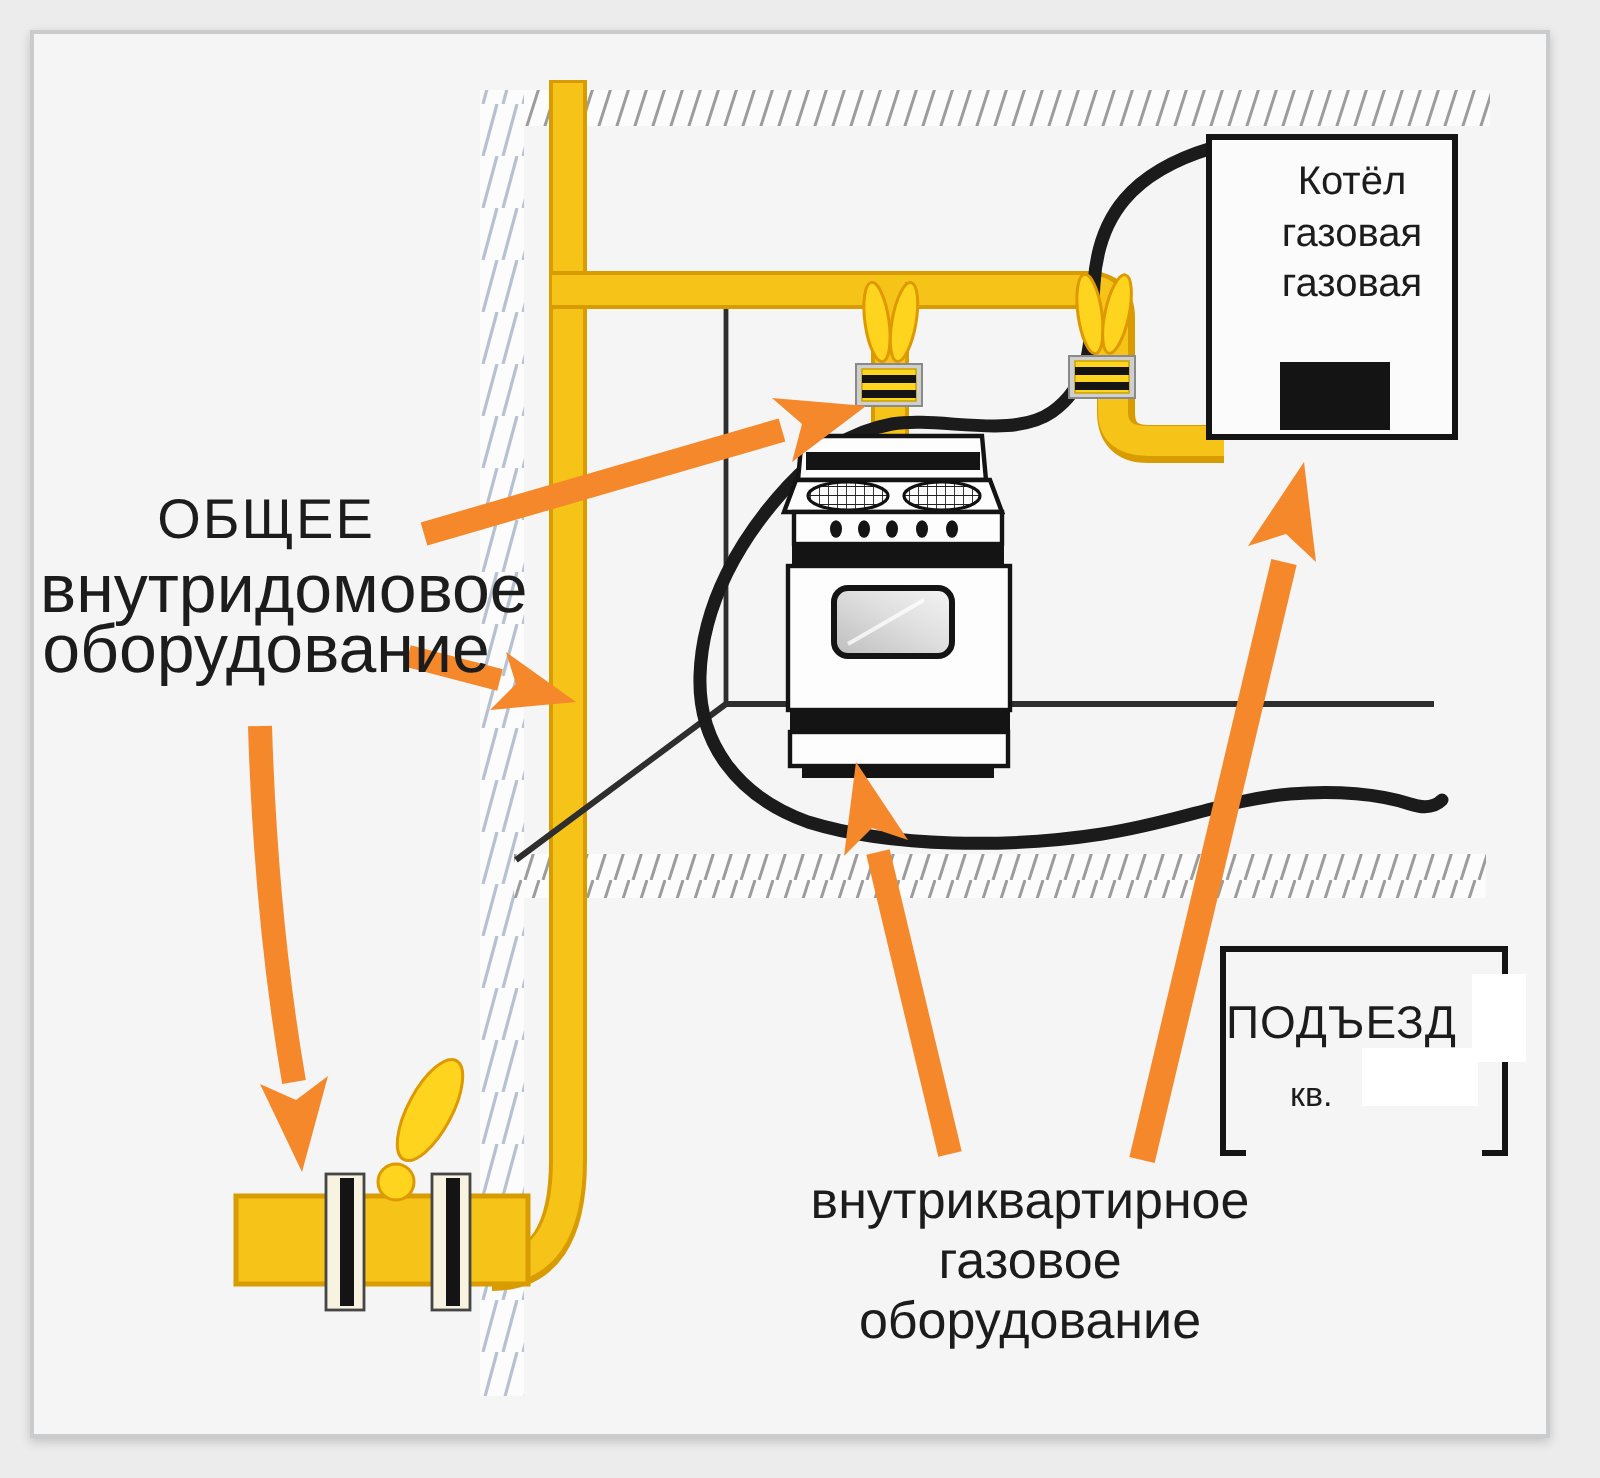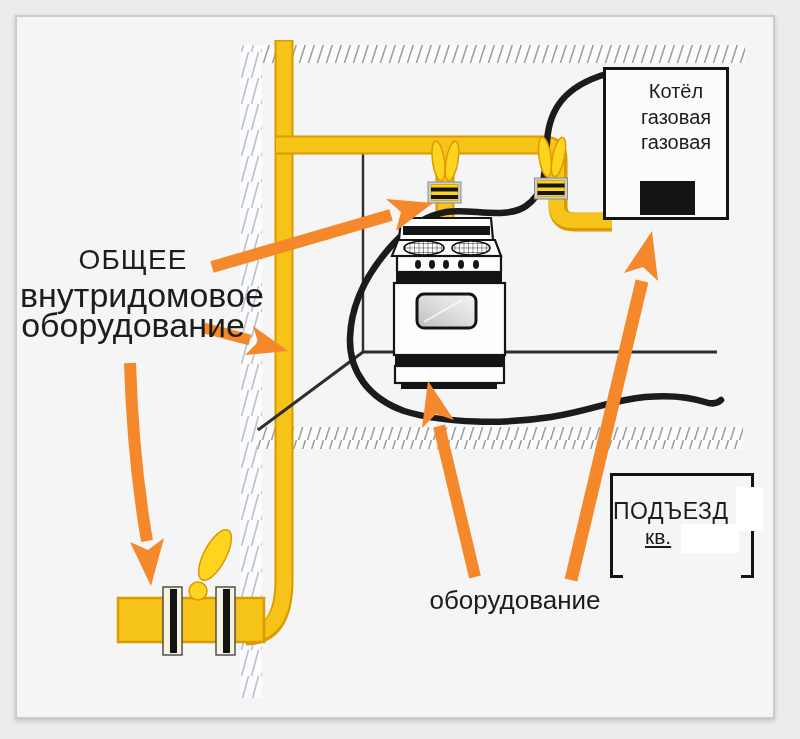--- a/index.html
+++ b/index.html
@@ -38,21 +38,21 @@
   .boiler-box .txt{padding-top:9px;font-size:20px;line-height:25.5px;}
   .boiler-burner{position:absolute;left:34px;top:111px;width:55px;height:34px;background:#141414;}
   .entrance-box{
     left:610px;top:473px;width:144px;height:105px;
     border-top:3px solid #141414;border-left:3px solid #141414;border-right:3px solid #141414;
     background:transparent;
   }
   .entrance-box .stub{position:absolute;bottom:0;width:13px;height:3px;background:#141414;}
   .entrance-box .stub.l{left:-3px;} .entrance-box .stub.r{right:-3px;}
   .entrance-title{margin-top:22px;text-align:left;font-size:23px;letter-spacing:.5px;}
-  .entrance-apt{position:absolute;left:32px;top:49px;font-size:21px;text-decoration:underline;}
+  .entrance-apt{position:absolute;left:32px;top:62px;font-size:17px;}
   .patch{position:absolute;background:#FFFFFF;z-index:3;}
   .patch1{left:736px;top:487px;width:27px;height:44px;}
   .patch2{left:681px;top:524px;width:58px;height:29px;}
 
   .label-block{position:absolute;z-index:2;text-align:center;}
   .label-common{left:20px;top:238px;width:226px;}
   .label-private{left:362px;top:585px;width:306px;}
   .label-block .big{display:block;font-size:28px;line-height:43px;letter-spacing:1px;}
   .label-common .small{display:block;font-size:34px;line-height:29.5px;}
   .label-private .small{display:block;font-size:26px;line-height:30px;}
@@ -225,14 +225,15 @@
 <div class="patch patch1"></div>
 <div class="patch patch2"></div>
 
 <div class="label-block label-common">
   <span class="big">ОБЩЕЕ</span>
   <span class="small">внутридомовое</span>
   <span class="small">оборудование</span>
 </div>
 
 <div class="label-block label-private">
+  <span class="small">внутриквартирное газовое</span>
   <span class="small">оборудование</span>
 </div>
 
 </body></html>

